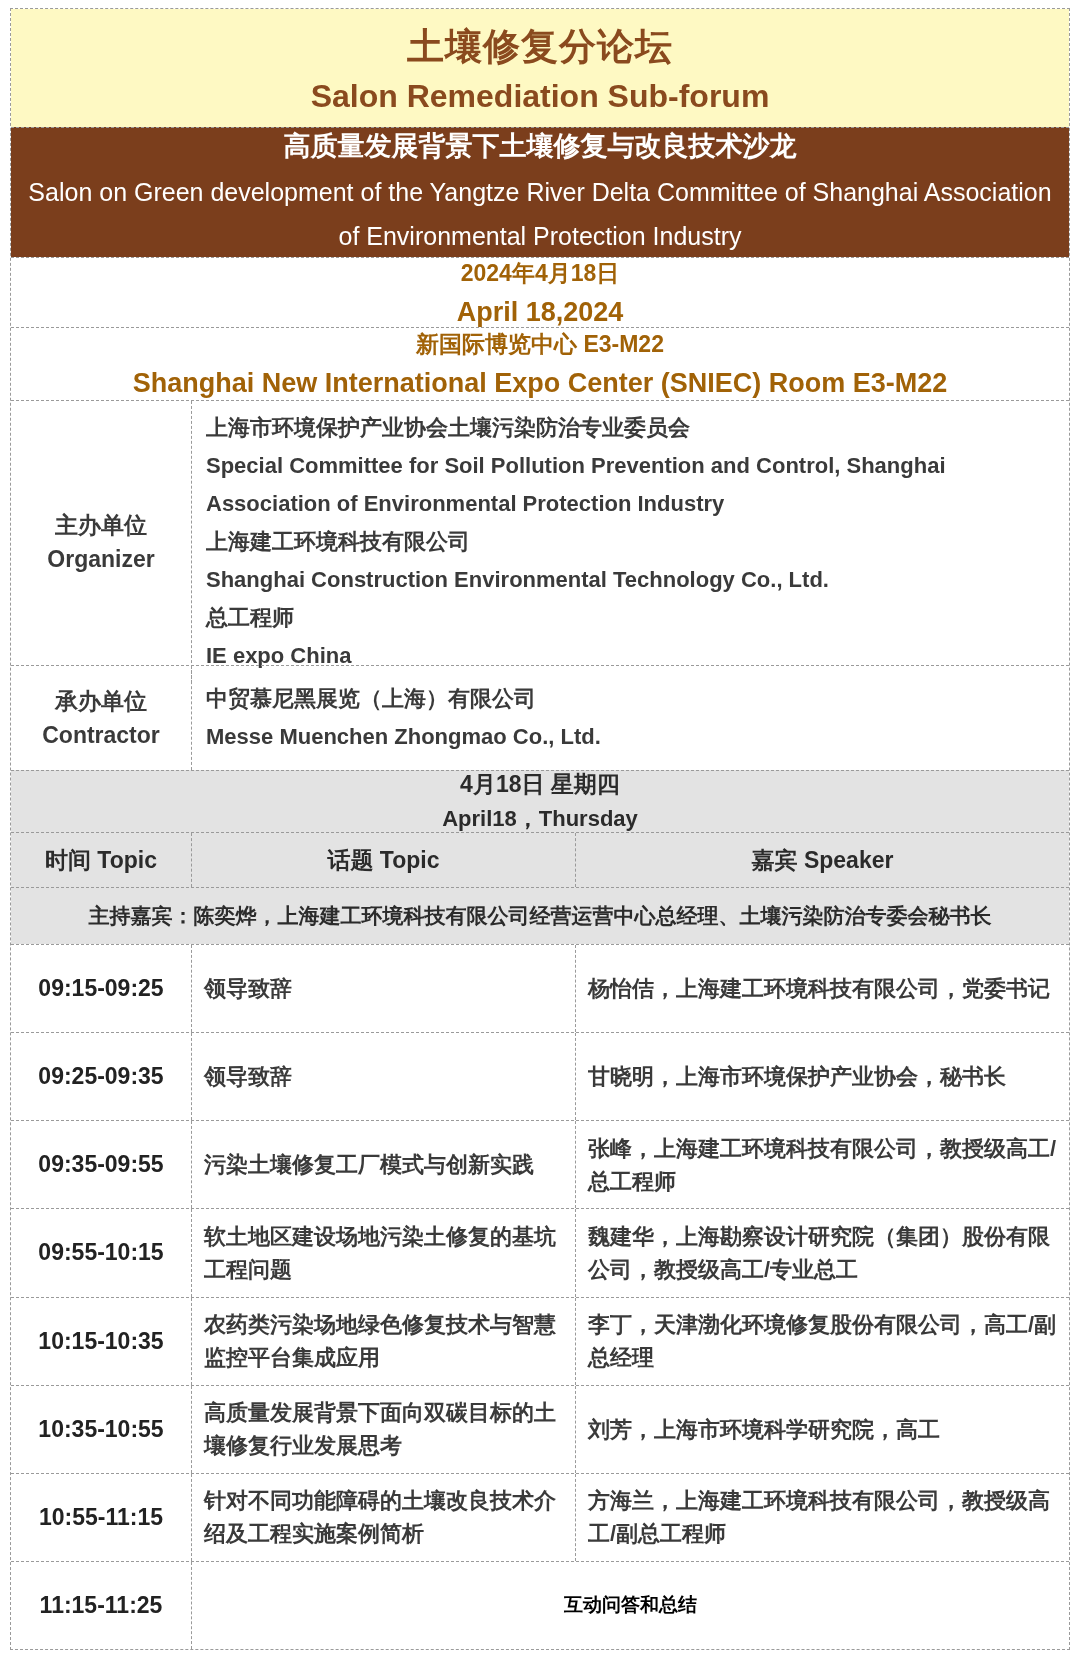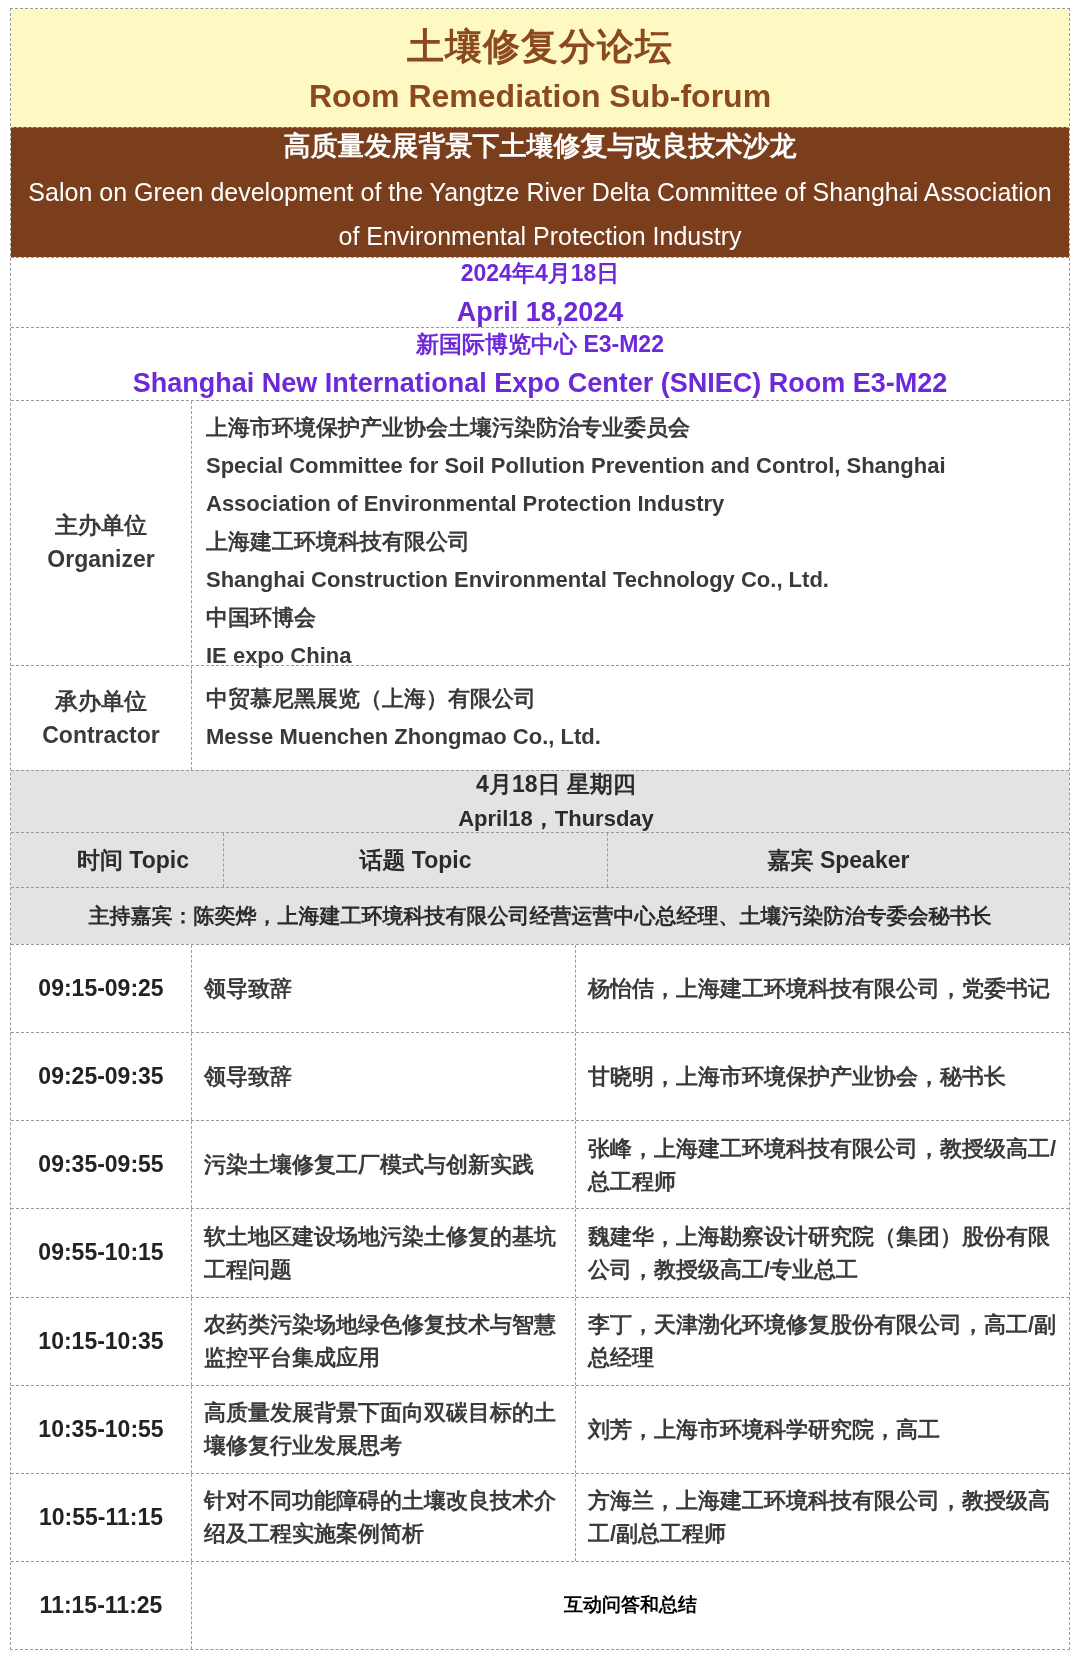--- a/index.html
+++ b/index.html
@@ -21,35 +21,35 @@
   .title-block { height:118px; display:flex; flex-direction:column; align-items:center; justify-content:center; background:#fef9c3; }
   .title-cn { color:#8a4a1e; font-weight:bold; font-size:37px; letter-spacing:1px; }
   .title-en { color:#8a4a1e; font-weight:bold; font-size:32px; margin-top:6px; }
 
   
   .banner { height:130px; background:#7b3e1c; color:#ffffff; display:flex; flex-direction:column; align-items:center; justify-content:center; text-align:center; padding:4px 10px; }
   .banner-cn { font-size:27px; font-weight:bold; }
   .banner-en { font-size:25px; font-weight:normal; margin-top:6px; line-height:44px; }
 
   
-  .center-row { display:flex; flex-direction:column; align-items:center; justify-content:center; text-align:center; color:#6d28d9; font-weight:bold; }
+  .center-row { display:flex; flex-direction:column; align-items:center; justify-content:center; text-align:center; color:#a16207; font-weight:bold; }
   .date-row { height:70px; }
   .venue-row { height:73px; }
   .center-row .l1 { font-size:23px; }
   .center-row .l2 { font-size:27px; margin-top:8px; }
 
   
   .pair-row { display:grid; grid-template-columns:180px 1fr; }
   .organizer-row { height:265px; }
   .contractor-row { height:105px; }
   .pair-label { display:flex; flex-direction:column; align-items:center; justify-content:center; text-align:center; color:#3a3a3a; font-weight:bold; font-size:23px; line-height:34px; }
   .pair-content { border-left:1px dashed #9a9a9a; display:flex; flex-direction:column; justify-content:center; padding:8px 14px; color:#3a3a3a; font-weight:bold; font-size:22px; line-height:38px; }
 
   
-  .gray { background:#e3e3e3;padding-left:32px; }
+  .gray { background:#e3e3e3; }
   .day-header { height:62px; display:flex; flex-direction:column; align-items:center; justify-content:center; color:#2b2b2b; font-weight:bold; }
   .day-header .l1 { font-size:23px; }
   .day-header .l2 { font-size:22px; margin-top:4px; }
 
   .col-header { height:55px; display:grid; grid-template-columns:180px 384px 1fr; }
   .col-header > div { display:flex; align-items:center; justify-content:center; color:#2b2b2b; font-weight:bold; font-size:23px; }
   .col-header > div + div { border-left:1px dashed #9a9a9a; }
 
   .host-row { height:57px; display:flex; align-items:center; justify-content:center; color:#2b2b2b; font-weight:bold; font-size:21px; text-align:center; padding:0 10px; }
 
@@ -60,21 +60,21 @@
   .sched-row.merged { grid-template-columns:180px 1fr; }
   .cell-merged { border-left:1px dashed #9a9a9a; display:flex; align-items:center; justify-content:center; color:#000000; font-weight:bold; font-size:19px; }
 </style>
 </head>
 <body>
 
 <div class="sheet">
 
   <div class="sec title-block">
     <div class="title-cn">土壤修复分论坛</div>
-    <div class="title-en">Room Remediation Sub-forum</div>
+    <div class="title-en">Salon Remediation Sub-forum</div>
   </div>
 
   <div class="sec banner">
     <div class="banner-cn">高质量发展背景下土壤修复与改良技术沙龙</div>
     <div class="banner-en">Salon on Green development of the Yangtze River Delta Committee of Shanghai Association of Environmental Protection Industry</div>
   </div>
 
   <div class="sec center-row date-row">
     <div class="l1">2024年4月18日</div>
     <div class="l2">April 18,2024</div>
@@ -88,21 +88,21 @@
   <div class="sec pair-row organizer-row">
     <div class="pair-label">
       <span>主办单位</span>
       <span>Organizer</span>
     </div>
     <div class="pair-content">
       <span>上海市环境保护产业协会土壤污染防治专业委员会</span>
       <span>Special Committee for Soil Pollution Prevention and Control, Shanghai Association of Environmental Protection Industry</span>
       <span>上海建工环境科技有限公司</span>
       <span>Shanghai Construction Environmental Technology Co., Ltd.</span>
-      <span>中国环博会</span>
+      <span>总工程师</span>
       <span>IE expo China</span>
     </div>
   </div>
 
   <div class="sec pair-row contractor-row">
     <div class="pair-label">
       <span>承办单位</span>
       <span>Contractor</span>
     </div>
     <div class="pair-content">

